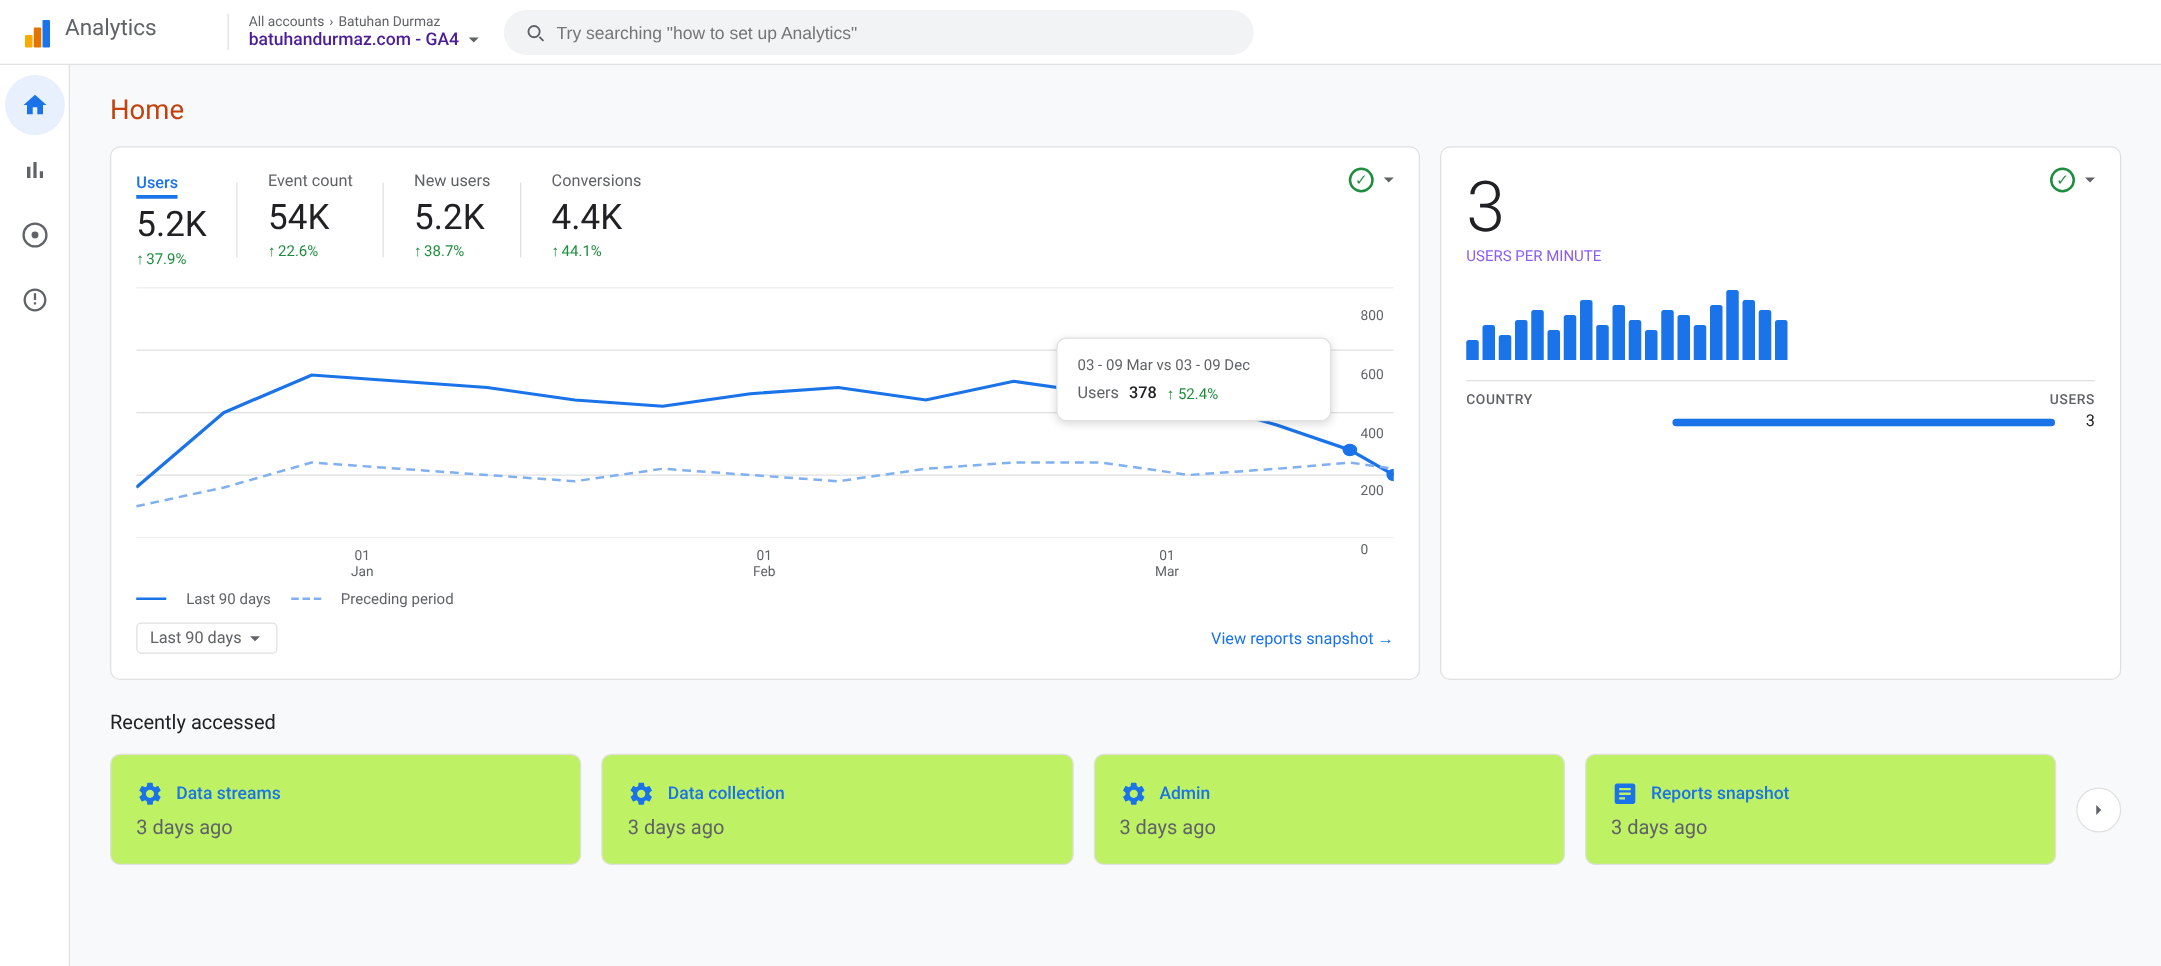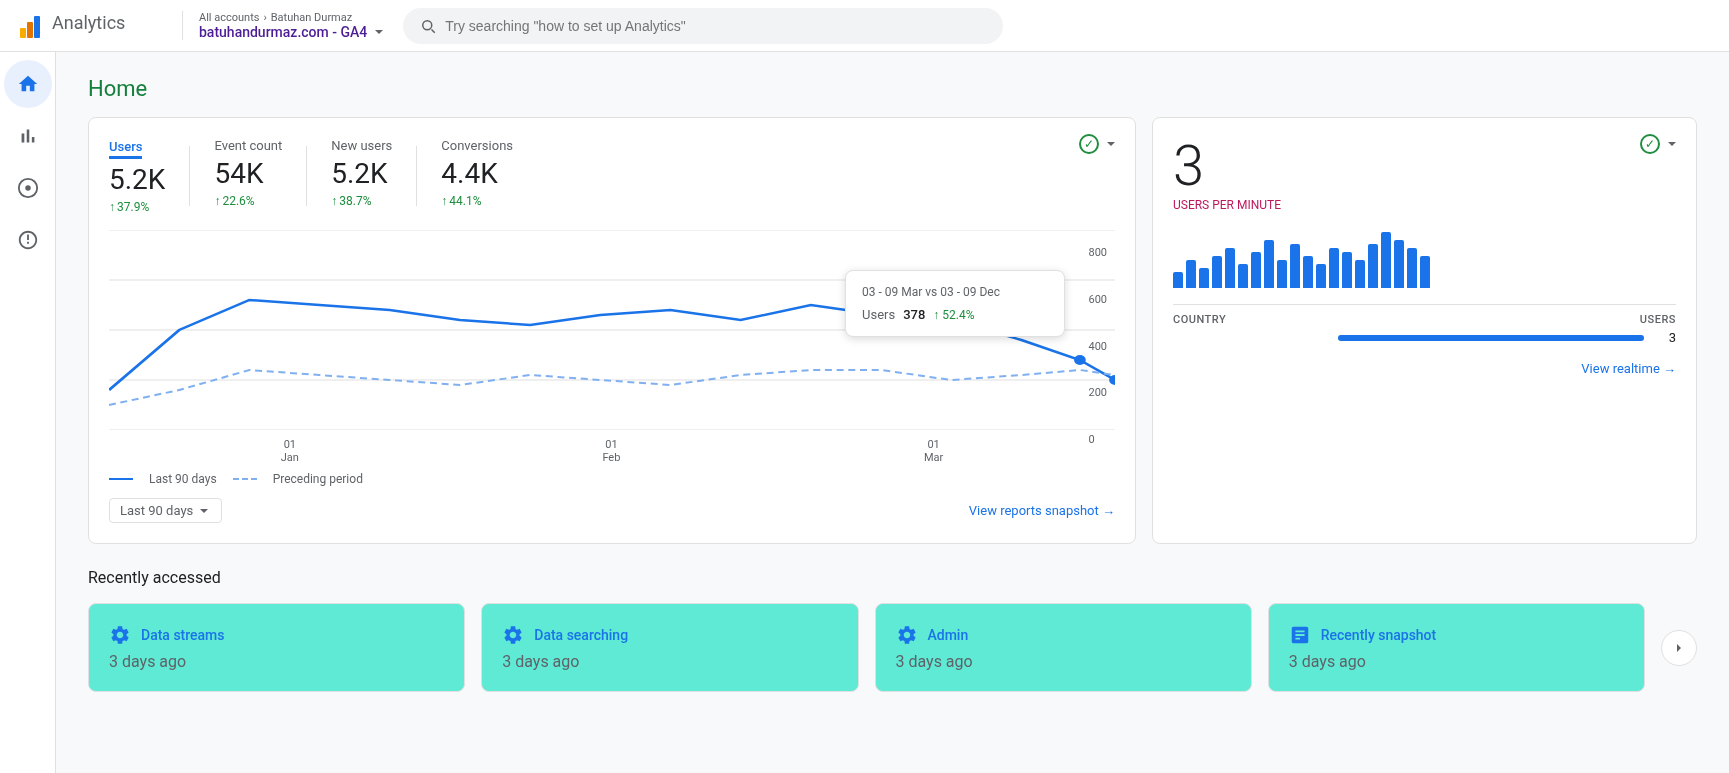--- a/index.html
+++ b/index.html
@@ -31,21 +31,21 @@
     }
     .sidebar-item {
       width: 48px; height: 48px; border-radius: 24px; display: flex; align-items: center;
       justify-content: center; cursor: pointer; color: #5f6368;
     }
     .sidebar-item.active { background: #e8f0fe; color: #1a73e8; }
     .sidebar-item svg { width: 22px; height: 22px; }
 
     
     .main { margin-top: 52px; margin-left: 56px; padding: 24px 32px; min-height: calc(100vh - 52px); }
-    .page-title { font-size: 22px; font-weight: 400; color: #15803d; margin-bottom: 16px; }
+    .page-title { font-size: 22px; font-weight: 400; color: #c2410c; margin-bottom: 16px; }
 
     
     .cards-row { display: flex; gap: 16px; margin-bottom: 24px; }
     .stats-card {
       background: #fff; border-radius: 8px; border: 1px solid #e0e0e0;
       flex: 2; padding: 20px; min-height: 360px; position: relative;
     }
     .realtime-card {
       background: #fff; border-radius: 8px; border: 1px solid #e0e0e0;
       flex: 1; padding: 20px; min-height: 360px; position: relative;
@@ -77,40 +77,40 @@
     }
     .tooltip-date { color: #5f6368; margin-bottom: 8px; font-size: 12px; }
     .tooltip-metric { display: flex; align-items: center; gap: 8px; }
     .tooltip-label { color: #5f6368; }
     .tooltip-value { font-weight: 500; }
     .tooltip-change { color: #1e8e3e; font-size: 12px; }
 
     
     .realtime-title { font-size: 11px; font-weight: 500; color: #5f6368; letter-spacing: 0.5px; text-transform: uppercase; margin-bottom: 8px; }
     .realtime-number { font-size: 56px; font-weight: 300; color: #202124; line-height: 1; margin-bottom: 4px; }
-    .realtime-sub { font-size: 12px; color: #be185d; margin-bottom: 16px; }
+    .realtime-sub { font-size: 12px; color: #8b5cf6; margin-bottom: 16px; }
     .rt-chart { display: flex; align-items: flex-end; gap: 3px; height: 60px; margin: 16px 0; }
 
     .rt-table-header { display: flex; justify-content: space-between; font-size: 11px; color: #5f6368; font-weight: 500; text-transform: uppercase; letter-spacing: 0.5px; border-top: 1px solid #e0e0e0; padding-top: 8px; margin-top: 8px; }
     .rt-table-row { display: flex; align-items: center; justify-content: space-between; padding: 4px 0; }
     .rt-country { font-size: 13px; color: #202124; flex: 1; }
     .rt-bar-container { flex: 2; height: 6px; background: #e0e0e0; border-radius: 3px; margin: 0 12px; }
     .rt-bar-fill { height: 6px; background: #1a73e8; border-radius: 3px; }
     .rt-count { font-size: 13px; color: #202124; min-width: 20px; text-align: right; }
     .rt-footer { display: flex; justify-content: flex-end; margin-top: 12px; }
 
     
     .status-icon { position: absolute; top: 16px; right: 16px; display: flex; align-items: center; gap: 4px; cursor: pointer; }
     .check-circle { width: 20px; height: 20px; border-radius: 50%; border: 2px solid #1e8e3e; display: flex; align-items: center; justify-content: center; color: #1e8e3e; font-size: 12px; }
 
     
     .section-title { font-size: 16px; font-weight: 400; color: #202124; margin-bottom: 16px; }
     .recent-cards { display: flex; gap: 16px; align-items: center; }
     .recent-card {
-      background: #5eead4; border-radius: 8px; border: 1px solid #e0e0e0;
+      background: #bef264; border-radius: 8px; border: 1px solid #e0e0e0;
       padding: 20px; flex: 1; cursor: pointer; min-width: 0;
     }
     .recent-card-header { display: flex; align-items: center; gap: 10px; margin-bottom: 6px; }
     .recent-card-title { font-size: 14px; color: #1a73e8; font-weight: 500; }
     .recent-card-time { font-size: 16px; color: #5f6368; }
     .nav-arrow { width: 36px; height: 36px; border-radius: 50%; background: #fff; border: 1px solid #e0e0e0; display: flex; align-items: center; justify-content: center; cursor: pointer; color: #5f6368; flex-shrink: 0; }
 
     
     .chart-svg { width: 100%; height: 200px; }
 
@@ -316,66 +316,61 @@
       </div>
 
       <div class="rt-table-row">
         <span class="rt-country"></span>
         <div class="rt-bar-container">
           <div class="rt-bar-fill" style="width:100%"></div>
         </div>
         <span class="rt-count">3</span>
       </div>
 
-      <div class="rt-footer">
-        <a class="view-link">
-          <span>View realtime →</span>
-        </a>
-      </div>
     </div>
   </div>
 
   <div class="section-title">Recently accessed</div>
   <div class="recent-cards">
     <div class="recent-card">
       <div class="recent-card-header">
         <svg width="22" height="22" viewBox="0 0 24 24" fill="#1a73e8">
           <path d="M19.14,12.94c0.04-0.3,0.06-0.61,0.06-0.94c0-0.32-0.02-0.64-0.07-0.94l2.03-1.58c0.18-0.14,0.23-0.41,0.12-0.61 l-1.92-3.32c-0.12-0.22-0.37-0.29-0.59-0.22l-2.39,0.96c-0.5-0.38-1.03-0.7-1.62-0.94L14.4,2.81c-0.04-0.24-0.24-0.41-0.48-0.41 h-3.84c-0.24,0-0.43,0.17-0.47,0.41L9.25,5.35C8.66,5.59,8.12,5.92,7.63,6.29L5.24,5.33c-0.22-0.08-0.47,0-0.59,0.22L2.74,8.87 C2.62,9.08,2.66,9.34,2.86,9.48l2.03,1.58C4.84,11.36,4.8,11.69,4.8,12s0.02,0.64,0.07,0.94l-2.03,1.58 c-0.18,0.14-0.23,0.41-0.12,0.61l1.92,3.32c0.12,0.22,0.37,0.29,0.59,0.22l2.39-0.96c0.5,0.38,1.03,0.7,1.62,0.94l0.36,2.54 c0.05,0.24,0.24,0.41,0.48,0.41h3.84c0.24,0,0.44-0.17,0.47-0.41l0.36-2.54c0.59-0.24,1.13-0.56,1.62-0.94l2.39,0.96 c0.22,0.08,0.47,0,0.59-0.22l1.92-3.32c0.12-0.22,0.07-0.47-0.12-0.61L19.14,12.94z M12,15.6c-1.98,0-3.6-1.62-3.6-3.6 s1.62-3.6,3.6-3.6s3.6,1.62,3.6,3.6S13.98,15.6,12,15.6z"></path>
         </svg>
         <span class="recent-card-title">Data streams</span>
       </div>
       <div class="recent-card-time">3 days ago</div>
     </div>
 
     <div class="recent-card">
       <div class="recent-card-header">
         <svg width="22" height="22" viewBox="0 0 24 24" fill="#1a73e8">
           <path d="M19.14,12.94c0.04-0.3,0.06-0.61,0.06-0.94c0-0.32-0.02-0.64-0.07-0.94l2.03-1.58c0.18-0.14,0.23-0.41,0.12-0.61 l-1.92-3.32c-0.12-0.22-0.37-0.29-0.59-0.22l-2.39,0.96c-0.5-0.38-1.03-0.7-1.62-0.94L14.4,2.81c-0.04-0.24-0.24-0.41-0.48-0.41 h-3.84c-0.24,0-0.43,0.17-0.47,0.41L9.25,5.35C8.66,5.59,8.12,5.92,7.63,6.29L5.24,5.33c-0.22-0.08-0.47,0-0.59,0.22L2.74,8.87 C2.62,9.08,2.66,9.34,2.86,9.48l2.03,1.58C4.84,11.36,4.8,11.69,4.8,12s0.02,0.64,0.07,0.94l-2.03,1.58 c-0.18,0.14-0.23,0.41-0.12,0.61l1.92,3.32c0.12,0.22,0.37,0.29,0.59,0.22l2.39-0.96c0.5,0.38,1.03,0.7,1.62,0.94l0.36,2.54 c0.05,0.24,0.24,0.41,0.48,0.41h3.84c0.24,0,0.44-0.17,0.47-0.41l0.36-2.54c0.59-0.24,1.13-0.56,1.62-0.94l2.39,0.96 c0.22,0.08,0.47,0,0.59-0.22l1.92-3.32c0.12-0.22,0.07-0.47-0.12-0.61L19.14,12.94z M12,15.6c-1.98,0-3.6-1.62-3.6-3.6 s1.62-3.6,3.6-3.6s3.6,1.62,3.6,3.6S13.98,15.6,12,15.6z"></path>
         </svg>
-        <span class="recent-card-title">Data searching</span>
+        <span class="recent-card-title">Data collection</span>
       </div>
       <div class="recent-card-time">3 days ago</div>
     </div>
 
     <div class="recent-card">
       <div class="recent-card-header">
         <svg width="22" height="22" viewBox="0 0 24 24" fill="#1a73e8">
           <path d="M19.14,12.94c0.04-0.3,0.06-0.61,0.06-0.94c0-0.32-0.02-0.64-0.07-0.94l2.03-1.58c0.18-0.14,0.23-0.41,0.12-0.61 l-1.92-3.32c-0.12-0.22-0.37-0.29-0.59-0.22l-2.39,0.96c-0.5-0.38-1.03-0.7-1.62-0.94L14.4,2.81c-0.04-0.24-0.24-0.41-0.48-0.41 h-3.84c-0.24,0-0.43,0.17-0.47,0.41L9.25,5.35C8.66,5.59,8.12,5.92,7.63,6.29L5.24,5.33c-0.22-0.08-0.47,0-0.59,0.22L2.74,8.87 C2.62,9.08,2.66,9.34,2.86,9.48l2.03,1.58C4.84,11.36,4.8,11.69,4.8,12s0.02,0.64,0.07,0.94l-2.03,1.58 c-0.18,0.14-0.23,0.41-0.12,0.61l1.92,3.32c0.12,0.22,0.37,0.29,0.59,0.22l2.39-0.96c0.5,0.38,1.03,0.7,1.62,0.94l0.36,2.54 c0.05,0.24,0.24,0.41,0.48,0.41h3.84c0.24,0,0.44-0.17,0.47-0.41l0.36-2.54c0.59-0.24,1.13-0.56,1.62-0.94l2.39,0.96 c0.22,0.08,0.47,0,0.59-0.22l1.92-3.32c0.12-0.22,0.07-0.47-0.12-0.61L19.14,12.94z M12,15.6c-1.98,0-3.6-1.62-3.6-3.6 s1.62-3.6,3.6-3.6s3.6,1.62,3.6,3.6S13.98,15.6,12,15.6z"></path>
         </svg>
         <span class="recent-card-title">Admin</span>
       </div>
       <div class="recent-card-time">3 days ago</div>
     </div>
 
     <div class="recent-card">
       <div class="recent-card-header">
         <svg width="22" height="22" viewBox="0 0 24 24" fill="#1a73e8">
           <path d="M19 3H5c-1.1 0-2 .9-2 2v14c0 1.1.9 2 2 2h14c1.1 0 2-.9 2-2V5c0-1.1-.9-2-2-2zm-7 14H7v-2h5v2zm5-4H7v-2h10v2zm0-4H7V7h10v2z"></path>
         </svg>
-        <span class="recent-card-title">Recently snapshot</span>
+        <span class="recent-card-title">Reports snapshot</span>
       </div>
       <div class="recent-card-time">3 days ago</div>
     </div>
 
     <div class="nav-arrow">
       <svg width="16" height="16" viewBox="0 0 16 16" fill="#5f6368">
           <path d="M6 4l4 4-4 4"></path>
         </svg>
     </div>
   </div>

